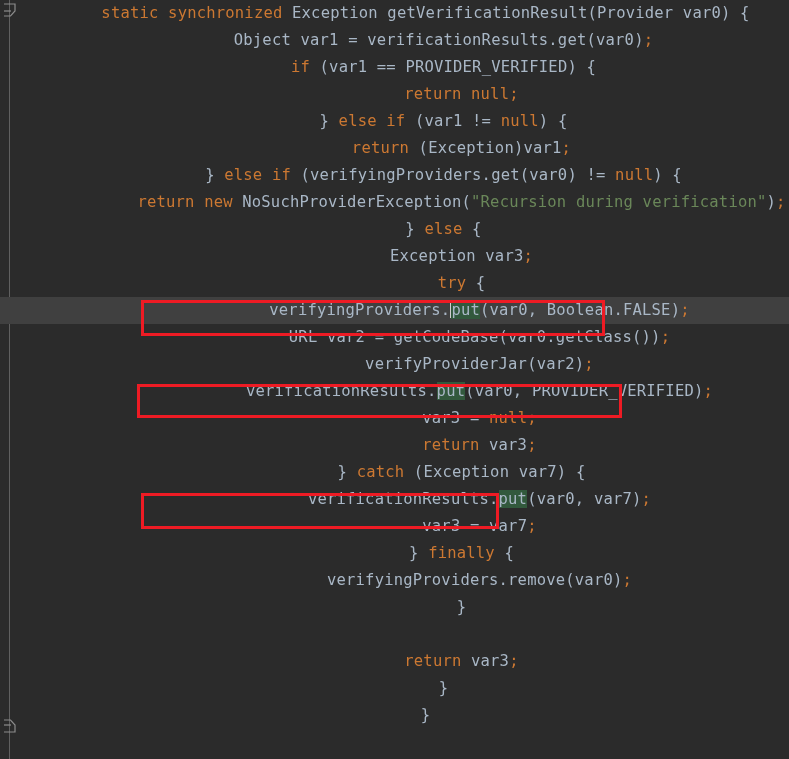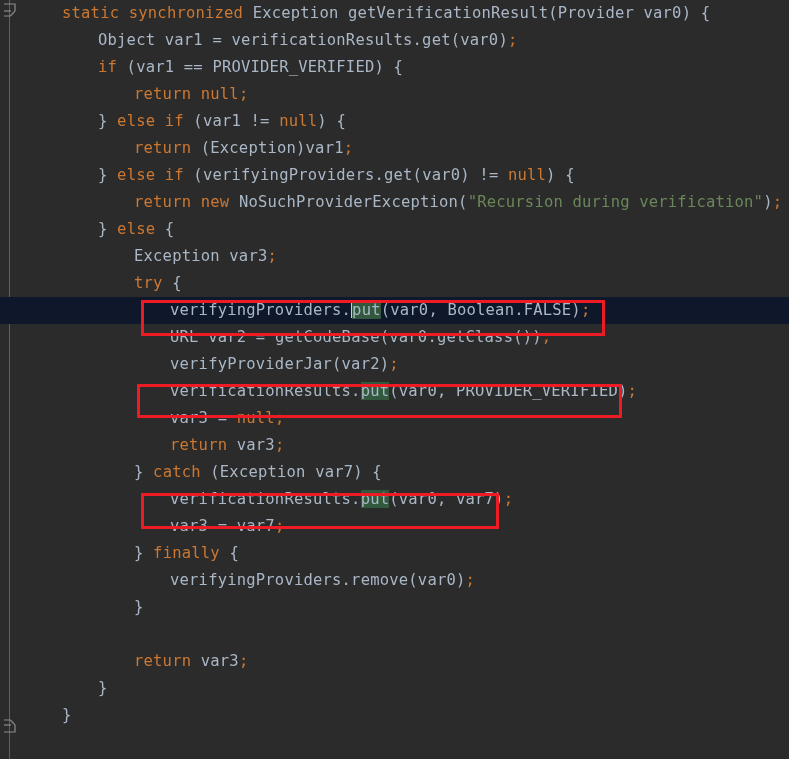--- a/index.html
+++ b/index.html
@@ -19,31 +19,32 @@
     position:absolute;left:9px;top:0;width:1px;height:759px;background:#606060;
   }
   .fold-marker{
     position:absolute;left:2px;width:16px;height:22px;
   }
   .fold-marker svg{display:block;}
   
   #code{
     position:absolute;left:0;top:0;width:789px;height:759px;
     white-space:pre;
+    text-align:center;
   }
   .line{
     position:relative;
     height:27px;
     line-height:27px;
     font-size:15.5px;
     letter-spacing:0.2px;
     color:#a9b7c6;
   }
   .line .txt{display:inline-block;padding-left:26px;}
-  .line.current{background:#0f172a;}
+  .line.current{background:#404040;}
   
   .kw{color:#cc7832;}
   .pl{color:#a9b7c6;}
   .str{color:#6a8759;}
   .punc{color:#cc7832;}
   .hit{background:#32593d;color:#a9b7c6;}
   
   .caret{
     display:inline-block;width:2px;height:18px;background:#cfcfcf;
     vertical-align:-3px;margin:0 -1px 0 0;

